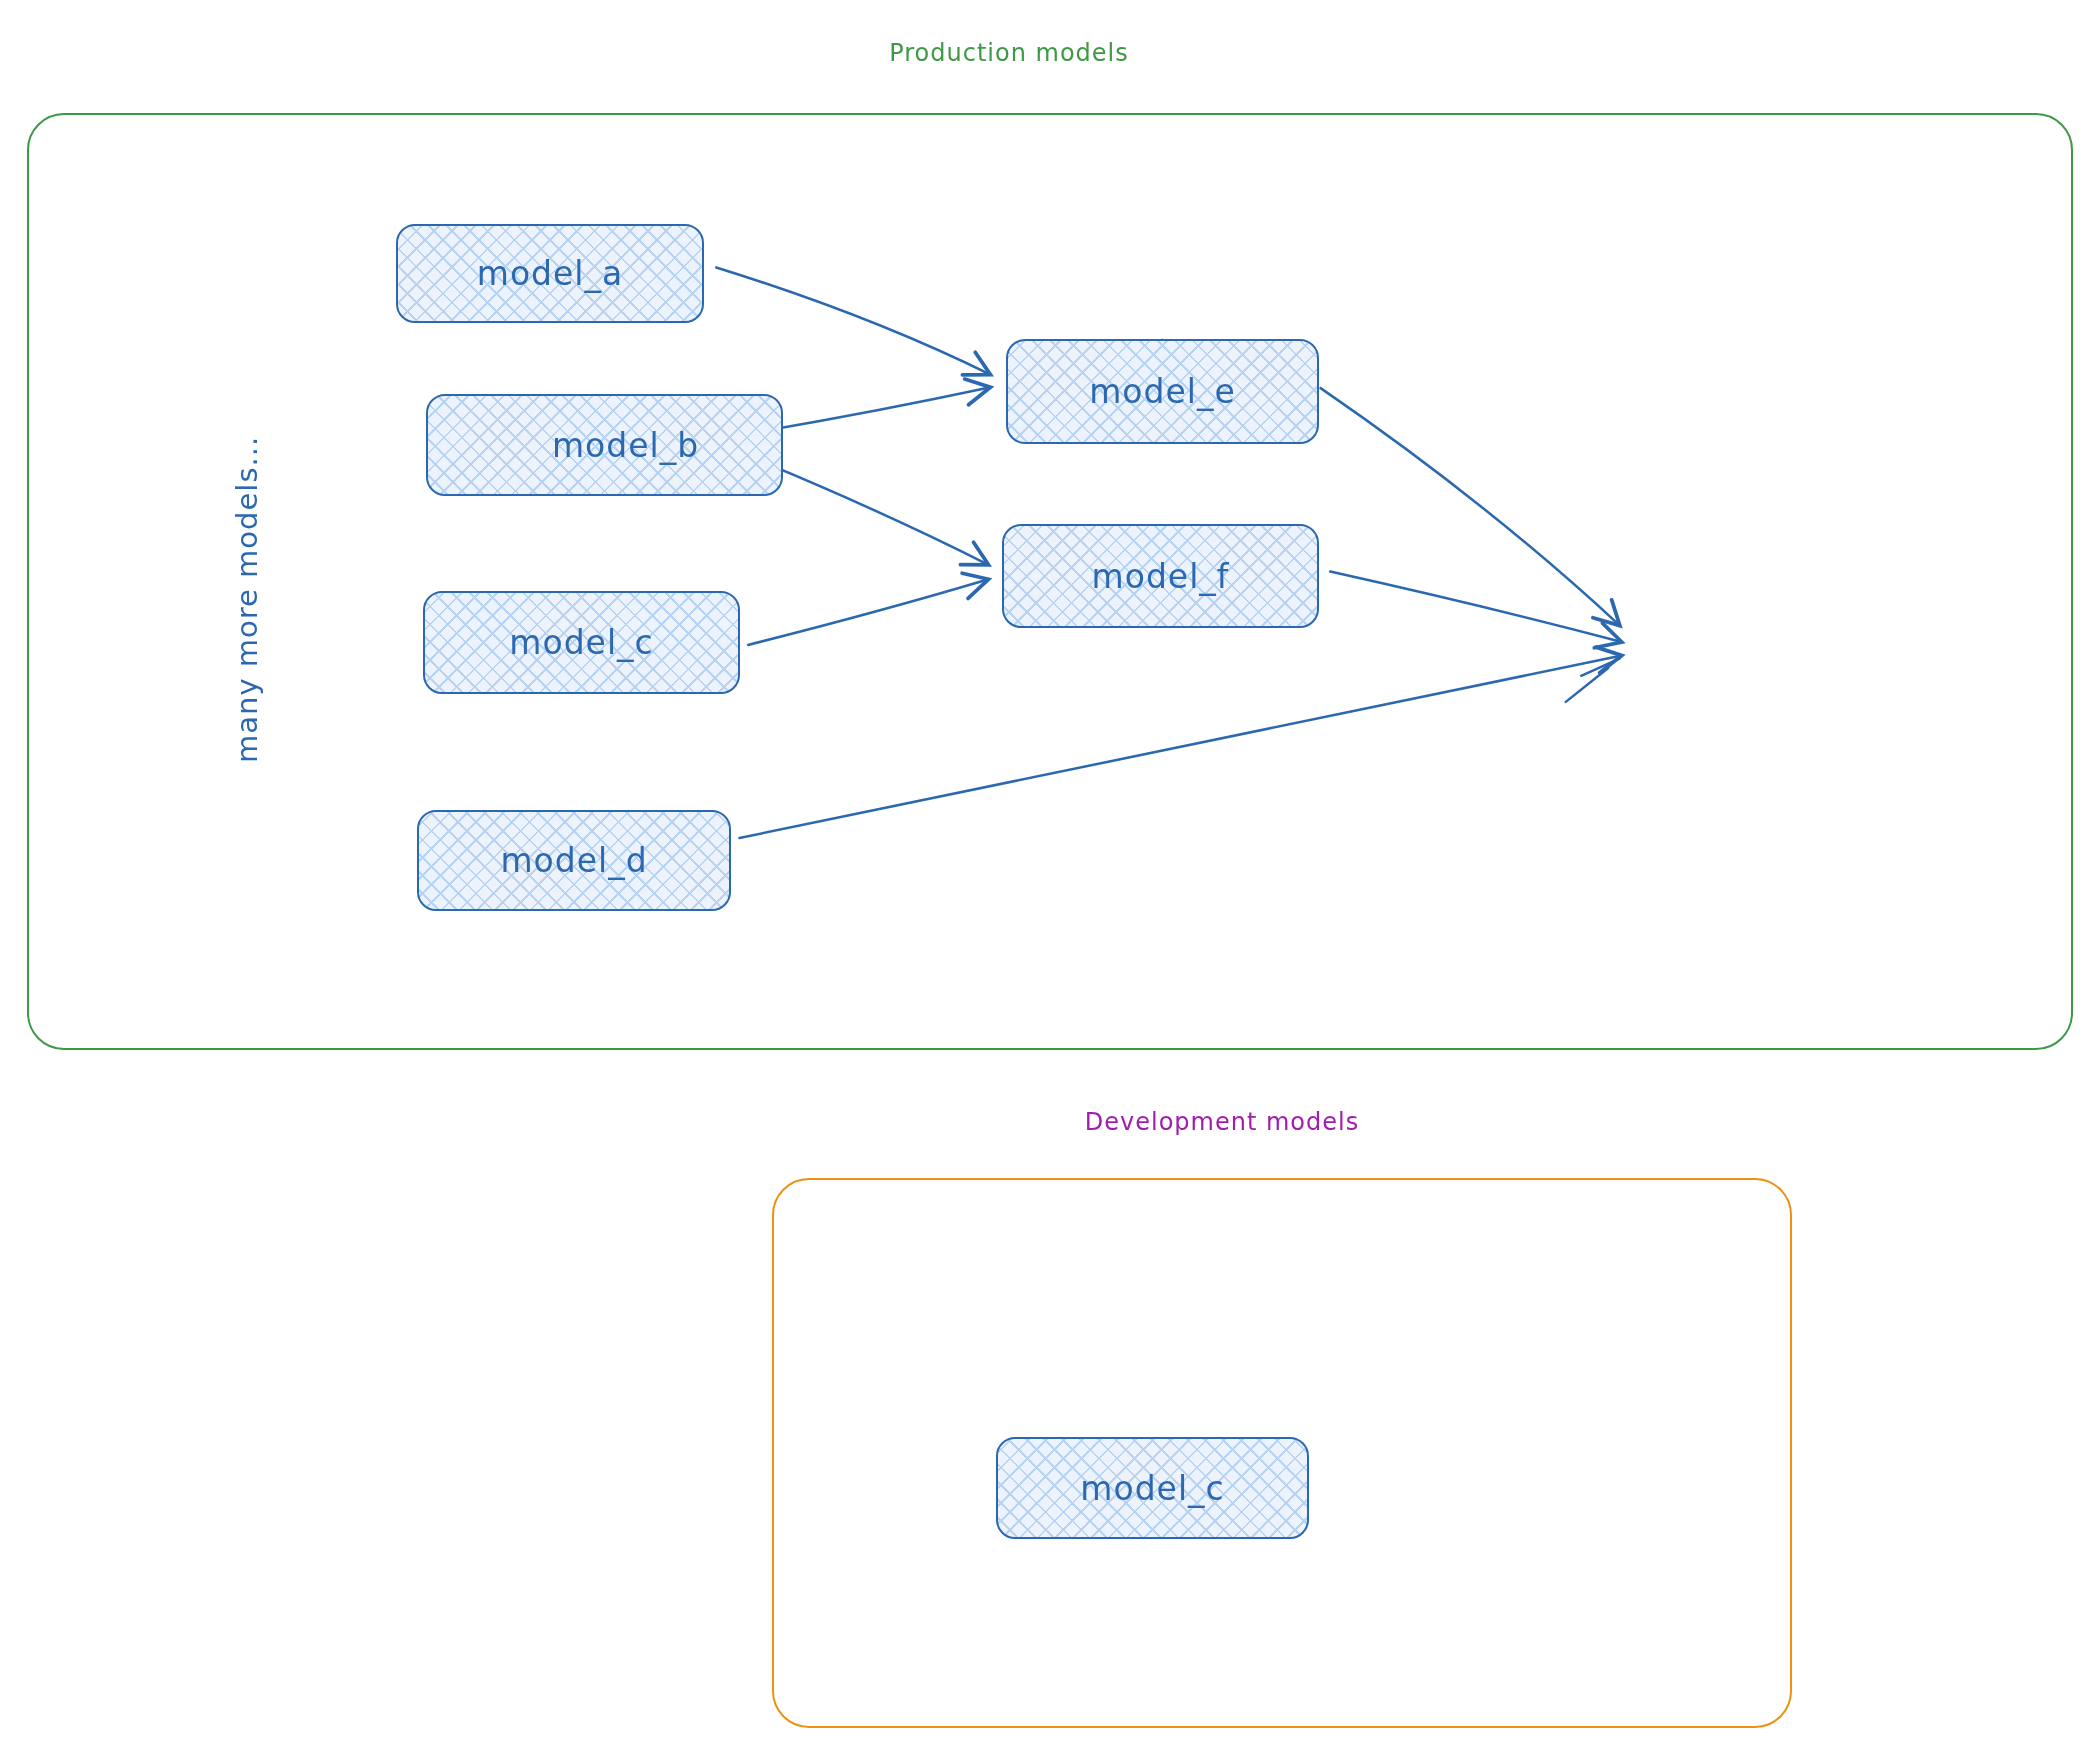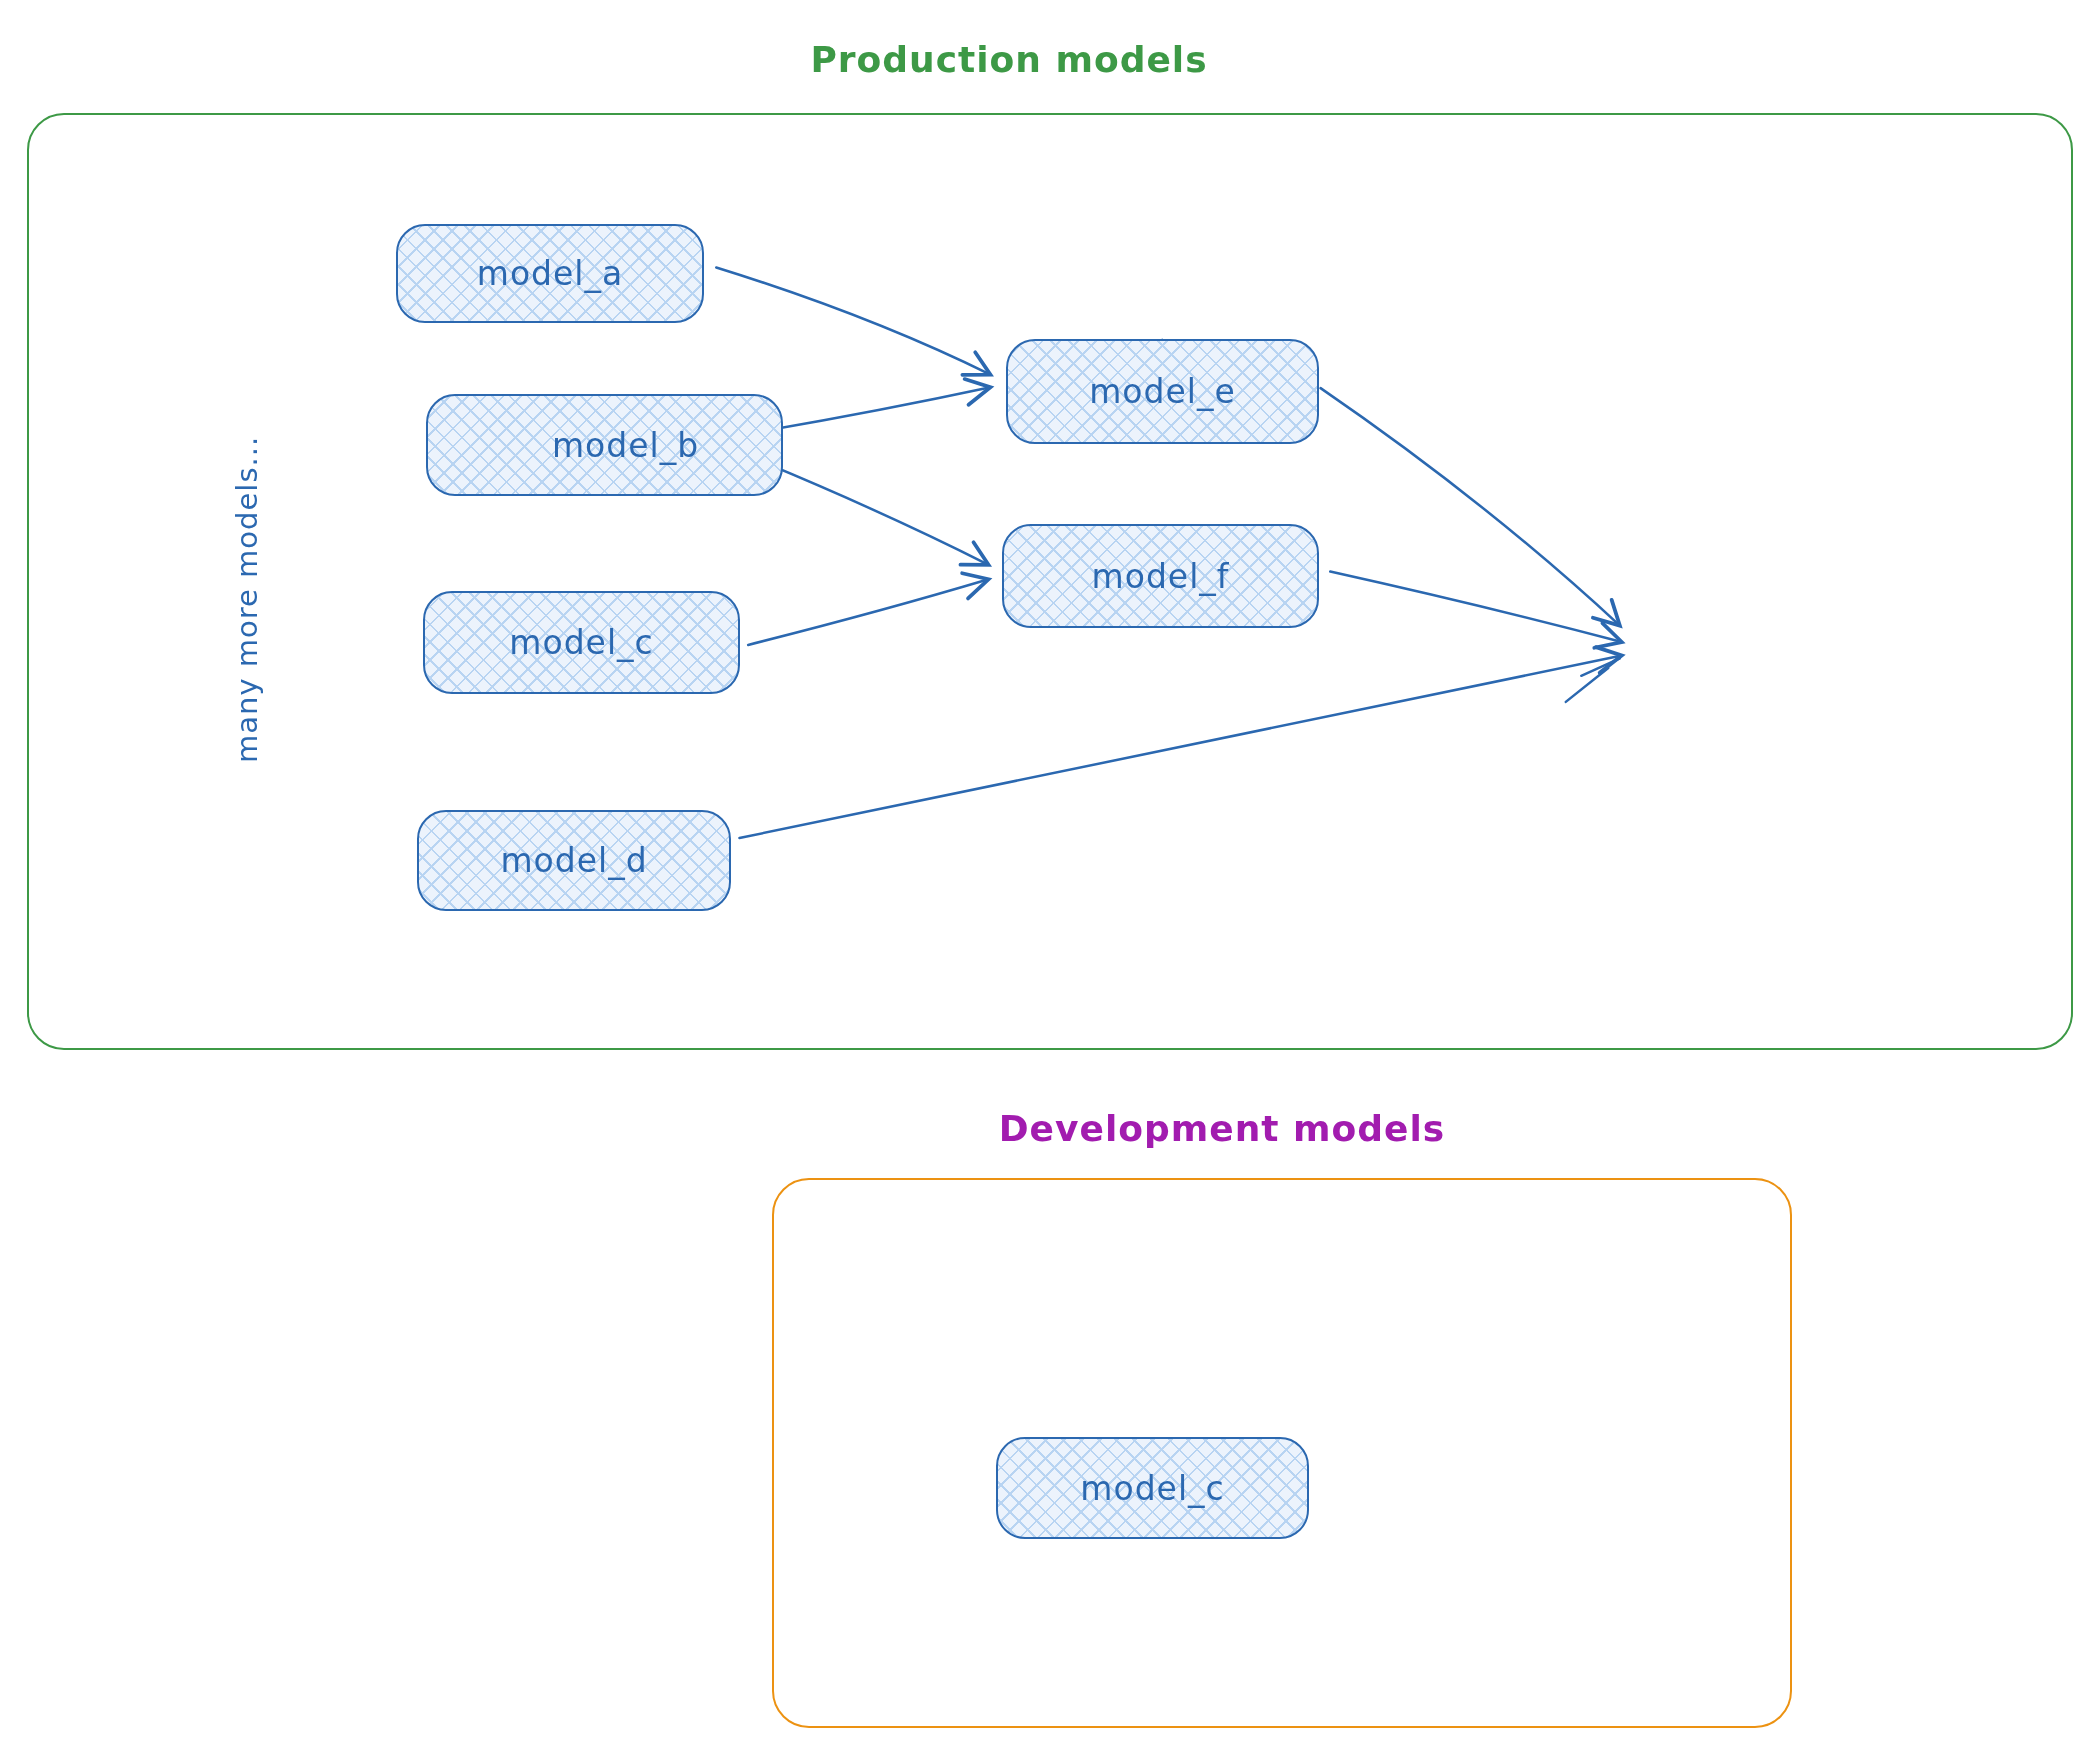--- a/index.html
+++ b/index.html
@@ -25,38 +25,38 @@
     width: 2042px; height: 933px;
     border: 2.9px solid #3d9946;
   }
   #dev-frame {
     left: 772px; top: 1178px;
     width: 1016px; height: 546px;
     border: 2.9px solid #ec9212;
   }
   .frame-title {
     position: absolute;
-    font-size: 36px;
+    font-size: 24px;
     letter-spacing: 1px;
     white-space: nowrap;
     transform: translateX(-50%);
-    font-weight: 700;
+    font-weight: 400;
   }
   #prod-title {
     left: 1009px; top: 39px;
     color: #3d9946;
   }
   #dev-title {
     left: 1222px; top: 1108px;
     color: #a21caf;
   }
   .node {
     position: absolute;
     border: 2.9px solid #2b68b0;
-    border-radius: 29px;
+    border-radius: 19px;
     background-color: #ecf3fc;
     background-image:
       repeating-linear-gradient(45deg, #b8d4f2 0px, #b8d4f2 1.9px, transparent 1.9px, transparent 12.6px),
       repeating-linear-gradient(-45deg, #b8d4f2 0px, #b8d4f2 1.9px, transparent 1.9px, transparent 12.6px);
     display: flex;
     align-items: center;
     justify-content: center;
   }
   .node-label {
     color: #2b68b0;

